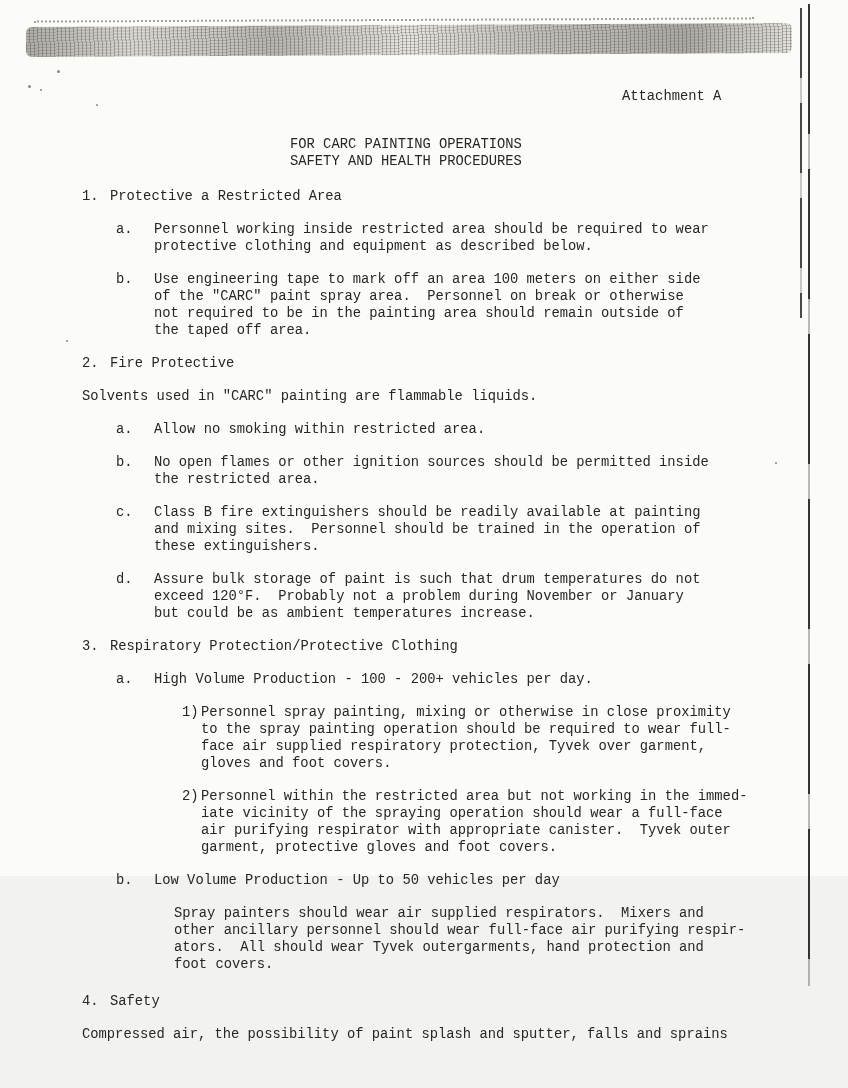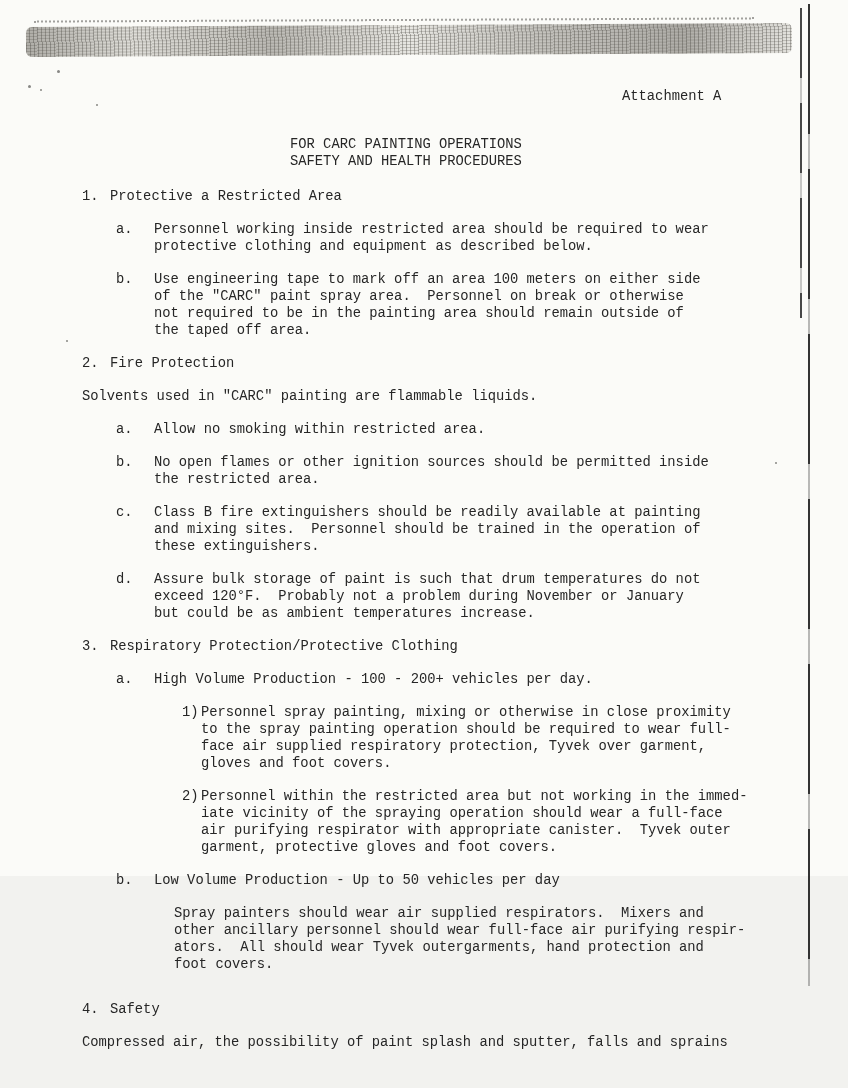--- a/index.html
+++ b/index.html
@@ -59,21 +59,21 @@
   .title { position: absolute; left: 290px; top: 136px; }
   .body  { position: absolute; left: 82px; top: 185px; width: 680px; }
   .sec-head { display: flex; margin: 3px 0 16px 0; }
   .num { flex: none; width: 28px; }
   .intro { margin-bottom: 16px; white-space: pre-wrap; }
   .item { display: flex; margin: 0 0 16px 34px; }
   .lab { flex: none; width: 38px; }
   .txt { white-space: pre-wrap; }
   .subitem { display: flex; margin: 0 0 16px 100px; }
   .sublab { flex: none; width: 19px; }
-  .sub-para { margin: 0 0 28px 92px; white-space: pre-wrap; }
+  .sub-para { margin: 0 0 20px 92px; white-space: pre-wrap; }
 </style>
 </head>
 <body>
 
 <div class="page">
 
   <div class="dotline"></div>
   <div class="scan-band"></div>
   <div class="edge-a"></div>
   <div class="edge-b"></div>
@@ -105,21 +105,21 @@
     <div class="item">
       <span class="lab">b.</span>
       <div class="txt">Use engineering tape to mark off an area 100 meters on either side
 of the "CARC" paint spray area.  Personnel on break or otherwise
 not required to be in the painting area should remain outside of
 the taped off area.</div>
     </div>
 
     <div class="sec-head">
       <span class="num">2.</span>
-      <span>Fire Protection</span>
+      <span>Fire Protective</span>
     </div>
     <div class="intro">Solvents used in "CARC" painting are flammable liquids.</div>
     <div class="item">
       <span class="lab">a.</span>
       <div class="txt">Allow no smoking within restricted area.</div>
     </div>
     <div class="item">
       <span class="lab">b.</span>
       <div class="txt">No open flames or other ignition sources should be permitted inside
 the restricted area.</div>

